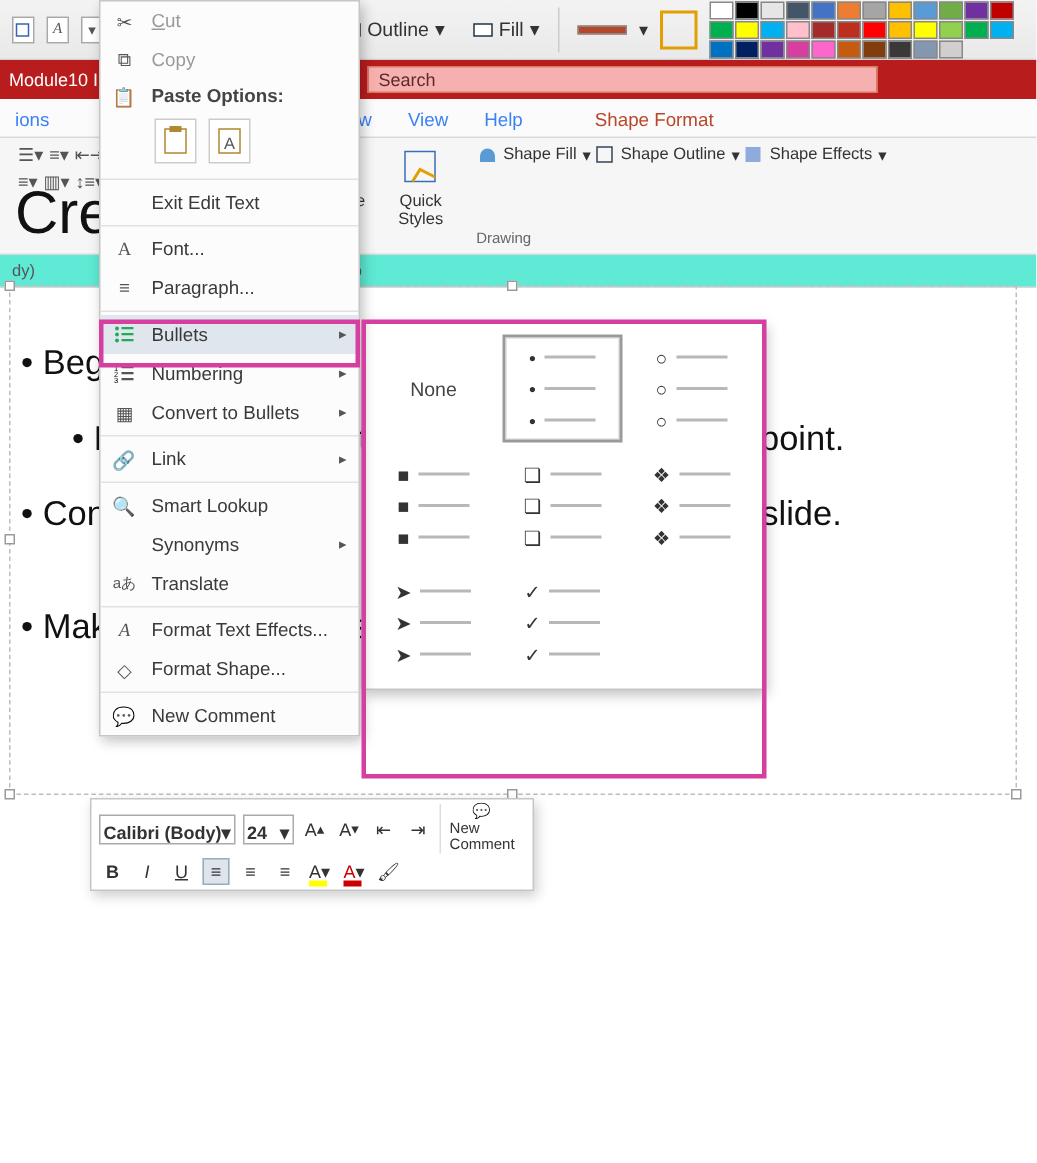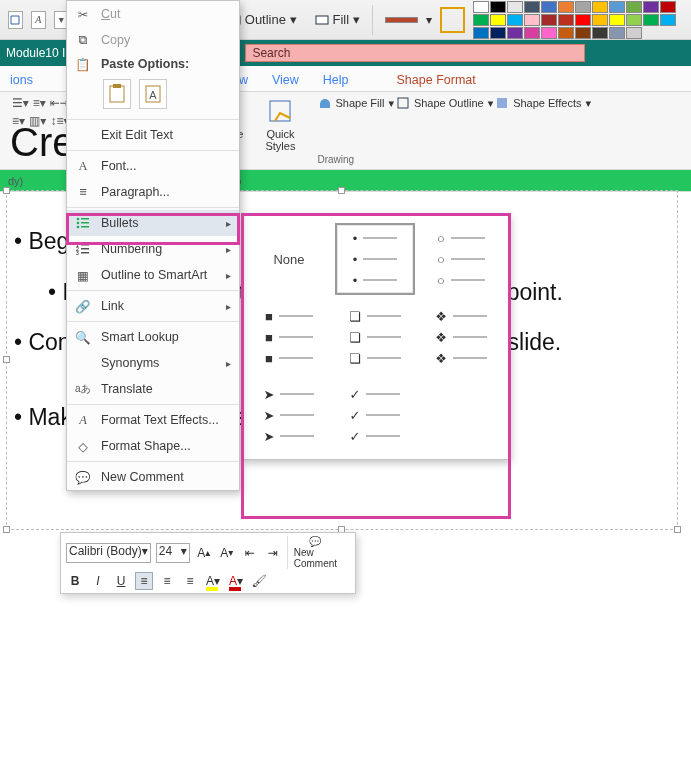--- a/index.html
+++ b/index.html
@@ -15,21 +15,21 @@
   .qat-strip .tiny-btn {
     width: 18px; height: 18px; border: 1px solid #a8a8a8; background: #fff;
     display:flex;align-items:center;justify-content:center;font-size:10px;color:#555;
   }
   .color-cells { display:flex; flex-wrap:wrap; width:260px; gap:1px; }
   .color-cell { width:16px; height:12px; border:1px solid #888; }
   .color-cell.big { width:30px; height:26px; border:2px solid #e0a000; }
 
   
   .title-bar {
-    height: 26px; background:#0f766e; color:#fff; display:flex; align-items:center;
+    height: 26px; background:#b91c1c; color:#fff; display:flex; align-items:center;
     font-size:12px; padding:0 6px;
   }
   .title-bar .search {
     margin-left: 180px; height:18px; background:#f7b0b0; color:#5b2a2a;
     padding:0 6px; display:flex; align-items:center; width:340px; border:1px solid #d47a65;
   }
 
   
   .tab-row {
     height: 26px; background:#fbfbfb; border-bottom:1px solid #d9d9d9;
@@ -46,21 +46,21 @@
   .ribbon-group { display:flex; flex-direction:column; align-items:center; justify-content:space-between; padding:2px 6px; }
   .ribbon-group .label { font-size:10px; color:#666; }
   .ribbon-btn { display:flex; flex-direction:column; align-items:center; gap:2px; color:#333; }
   .ribbon-svg { width:30px; height:30px; }
   .mini-btns { display:flex; flex-wrap:wrap; gap:4px; max-width:100px; }
   .mini-btns span { font-size:12px; color:#555; }
   .shape-style { display:flex; flex-direction:row; gap:2px; font-size:11px; color:#333; }
   .shape-style div { display:flex; align-items:center; gap:4px; }
 
   
-  .field-row { height:22px; background:#22c55e; border-bottom:1px solid #d9d9d9;
+  .field-row { height:22px; background:#5eead4; border-bottom:1px solid #d9d9d9;
     display:flex; align-items:center; gap:12px; padding:0 8px; font-size:11px; color:#555;}
   .field-row .grp-label { margin-left:4px; }
   .slide-box {
     position:absolute; left:6px; top:190px; width:672px; height:340px;
     border:1px dashed #bdbdbd;
   }
   .slide-handle { position:absolute; width:7px; height:7px; background:#fff; border:1px solid #9a9a9a; }
   .slide-title {
     position:absolute; left:10px; top:120px; font-size:40px; font-family:"Calibri Light","Segoe UI Light",sans-serif; color:#111;
   }
@@ -116,21 +116,21 @@
   .list-icon span::before{content:"";display:inline-block;width:3px;height:3px;background:#36a;border-radius:50%;margin-right:3px;vertical-align:1px;}
 
   
   .minibar {
     position:absolute; left:60px; top:532px; width:296px; background:#fff;
     border:1px solid #c6c6c6; box-shadow:2px 3px 8px rgba(0,0,0,.2); z-index:50;
     padding:3px 5px; font-size:12px;
   }
   .minibar .row1, .minibar .row2 { display:flex; align-items:center; gap:5px; }
   .minibar select, .minibar .fauxsel { height:20px; border:1px solid #aaa; font-size:12px; background:#fff; padding:0 2px;}
-  .minibar .fauxsel { display:flex; align-items:flex-start; min-width:84px; justify-content:space-between;}
+  .minibar .fauxsel { display:flex; align-items:flex-end; min-width:84px; justify-content:space-between;font-weight:bold;}
   .minibar .btn { width:18px; height:18px; display:flex; align-items:center; justify-content:center; border:1px solid transparent;}
   .minibar .swatch { width:14px; height:4px; display:inline-block;}
   .minibar .newc { display:flex; flex-direction:column; align-items:center; border-left:1px solid #ddd; padding-left:6px; font-size:10px; line-height:1.1;}
   svg { overflow:visible; }
 </style>
 </head>
 <body>
 
 <div class="qat-strip">
   <span class="tiny-btn">
@@ -384,21 +384,21 @@
           <rect x="5" y="5" width="8" height="1.5" fill="#555"></rect>
           <text x="0" y="12" font-size="5">3</text>
           <rect x="5" y="9" width="8" height="1.5" fill="#555"></rect>
         </svg>
     </span>
     <span>Numbering</span>
     <span class="chevron">▸</span>
   </div>
   <div class="row">
     <span class="icon">▦</span>
-    <span>Outline to SmartArt</span>
+    <span>Convert to Bullets</span>
     <span class="chevron">▸</span>
   </div>
   <div class="sep"></div>
   <div class="row">
     <span class="icon">🔗</span>
     <span>Link</span>
     <span class="chevron">▸</span>
   </div>
   <div class="sep"></div>
   <div class="row">

